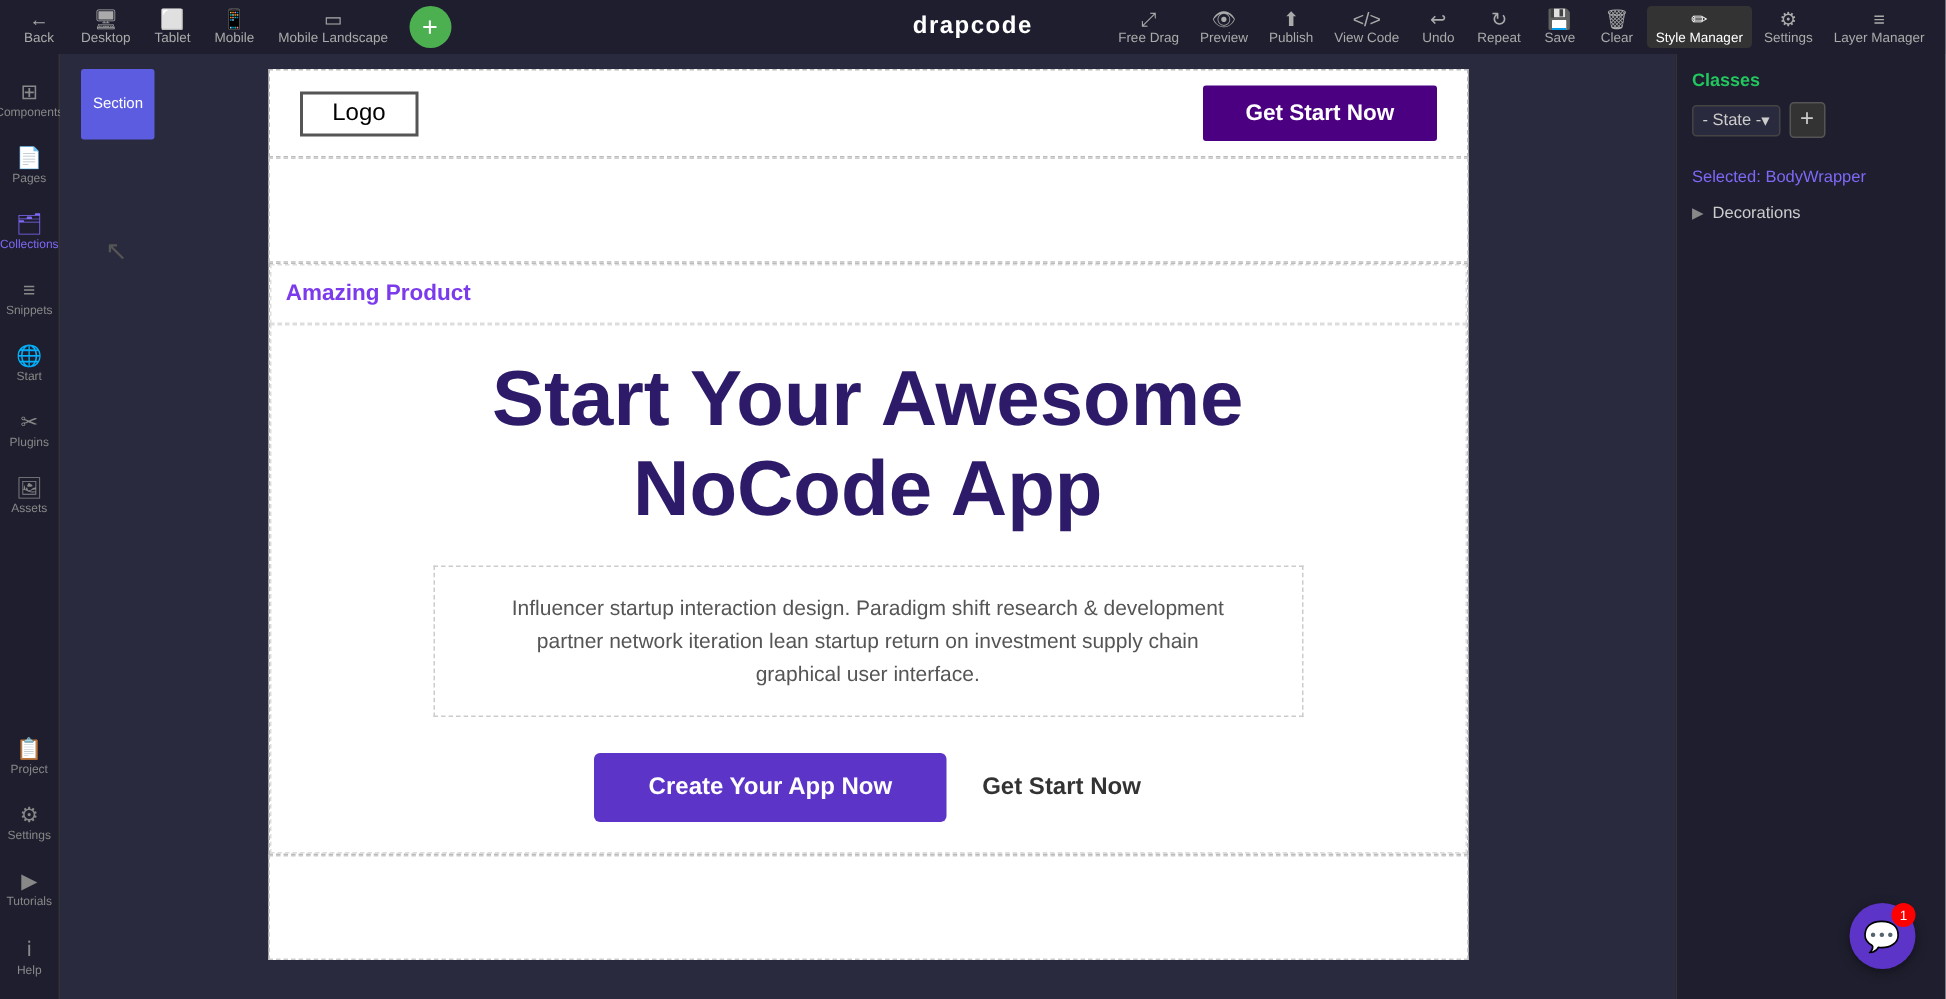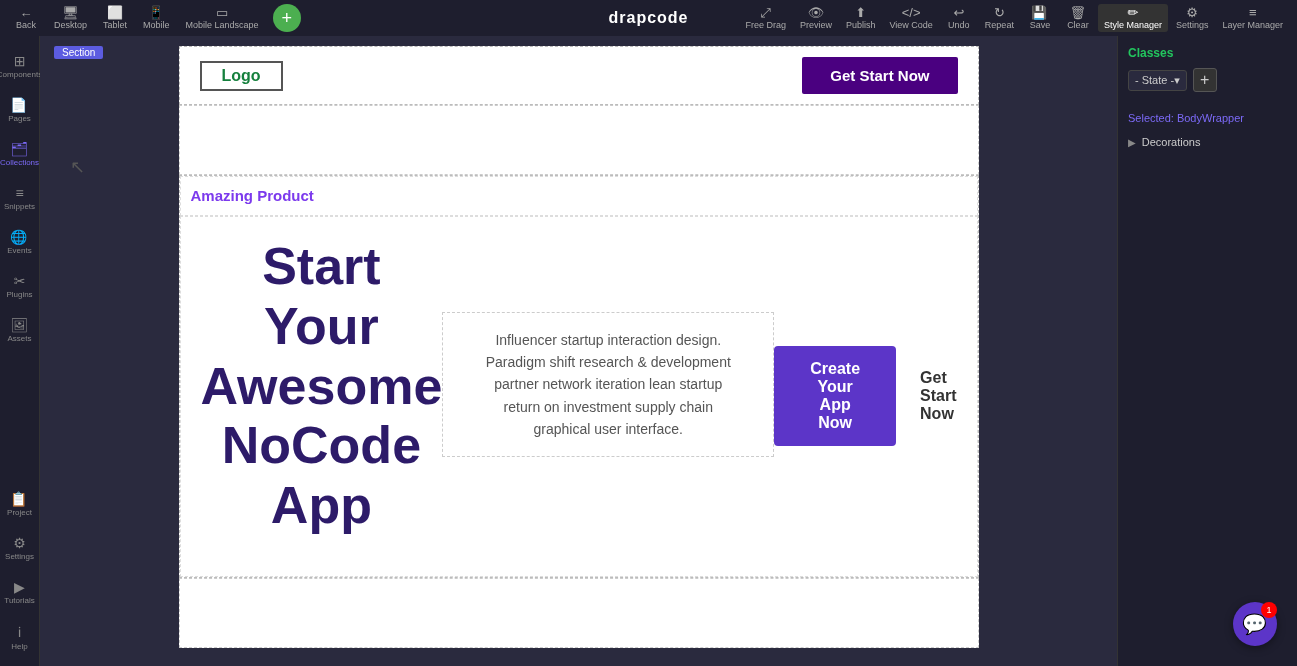--- a/index.html
+++ b/index.html
@@ -73,21 +73,21 @@
     }
 
     
     .section-tag {
       position: absolute;
       top: 10px;
       left: 14px;
       background: #5c5ce0;
       color: white;
       font-size: 10px;
-      padding: 1px 8px;
+      padding: 18px 8px;
       border-radius: 2px;
       z-index: 10;
     }
 
     
     .canvas-content {
       background: white;
       margin: 0 auto;
       width: 800px;
       min-height: 580px;
@@ -100,22 +100,22 @@
       padding: 10px 20px;
       display: flex;
       align-items: center;
       justify-content: space-between;
       margin: 0;
     }
     .logo-box {
       border: 2px solid #555;
       padding: 4px 20px;
       font-size: 16px;
-      color: #15803d;
-      font-weight: bold;
+      color: #000000;
+      font-weight: normal;
     }
     .get-start-btn {
       background: #4a0080;
       color: white;
       border: none;
       padding: 10px 28px;
       font-size: 15px;
       font-weight: bold;
       cursor: pointer;
       border-radius: 2px;
@@ -143,21 +143,21 @@
       color: #7c3aed;
       font-size: 15px;
       font-weight: 600;
     }
 
     
     .hero-content {
       border: 1.5px dashed #ddd;
       padding: 20px;
       display: flex;
-      flex-direction: row;
+      flex-direction: column;
       align-items: center;
       justify-content: space-between;
     }
     .hero-title {
       font-size: 52px;
       font-weight: 900;
       color: #2d1b69;
       text-align: center;
       line-height: 1.15;
       margin-bottom: 20px;
@@ -389,21 +389,21 @@
     <div class="sidebar-item active">
       <span class="icon">🗂</span>
       <span class="sidebar-label">Collections</span>
     </div>
     <div class="sidebar-item">
       <span class="icon">≡</span>
       <span class="sidebar-label">Snippets</span>
     </div>
     <div class="sidebar-item">
       <span class="icon">🌐</span>
-      <span class="sidebar-label">Events</span>
+      <span class="sidebar-label">Start</span>
     </div>
     <div class="sidebar-item">
       <span class="icon">✂</span>
       <span class="sidebar-label">Plugins</span>
     </div>
     <div class="sidebar-item">
       <span class="icon">🖼</span>
       <span class="sidebar-label">Assets</span>
     </div>
     <div class="sidebar-bottom">

